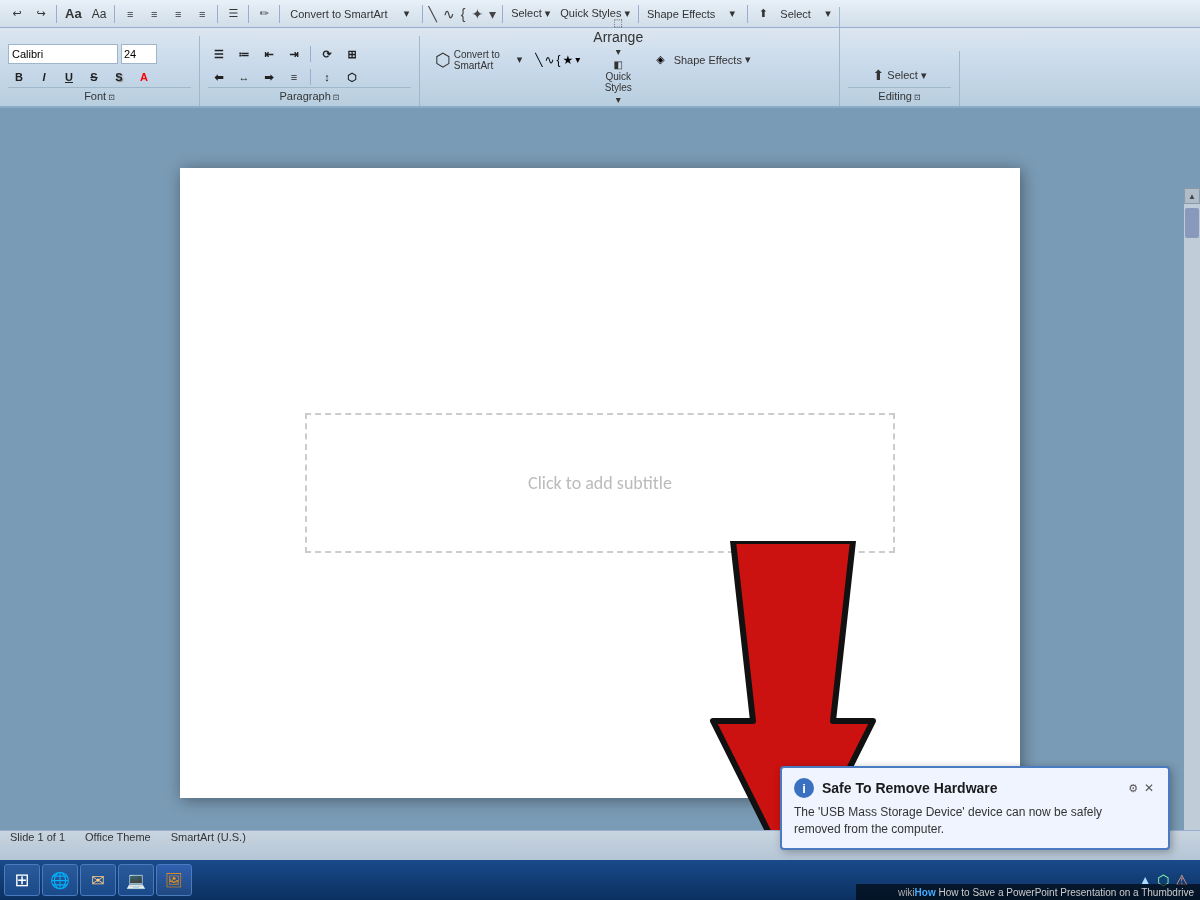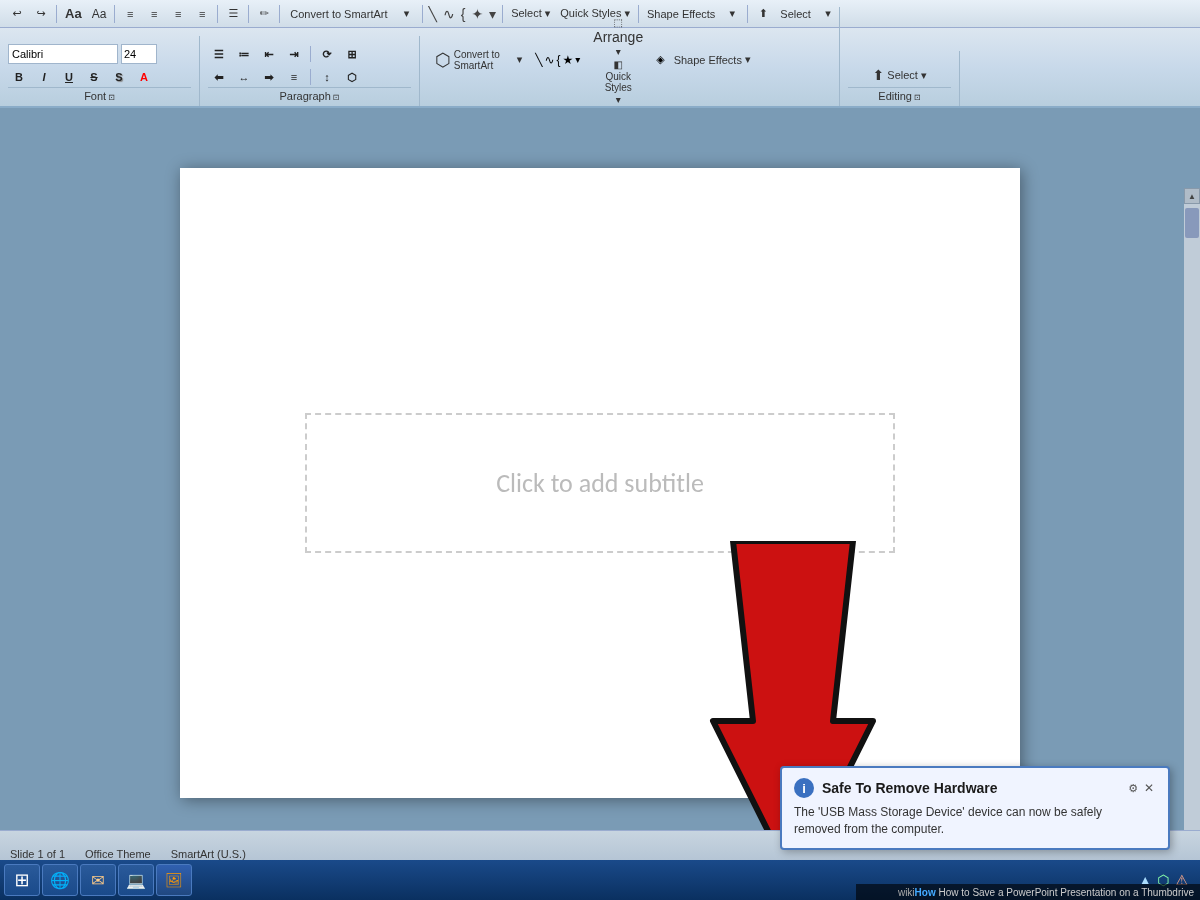--- a/index.html
+++ b/index.html
@@ -127,21 +127,21 @@
       height: 140px;
       border: 2px dashed #ccc;
       display: flex;
       align-items: center;
       justify-content: center;
       cursor: pointer;
       position: relative;
     }
 
     .subtitle-text {
-      font-size: 26px;
+      font-size: 18px;
       color: #bbb;
       font-family: 'Calibri', Arial, sans-serif;
     }
 
     
     .red-arrow {
       position: absolute;
       bottom: -20px;
       right: 60px;
       width: 0;
@@ -156,21 +156,21 @@
       bottom: -310px;
       right: -80px;
     }
 
     
     .status-bar {
       height: 30px;
       background: linear-gradient(to bottom, #c8d5e0, #b5c5d5);
       border-top: 1px solid #9aaccf;
       display: flex;
-      align-items: flex-end;
+      align-items: flex-start;
       padding: 0 10px;
       font-size: 11px;
       color: #333;
       width: 100%;
       position: absolute;
       bottom: 40px;
       left: 0;
     }
 
     

